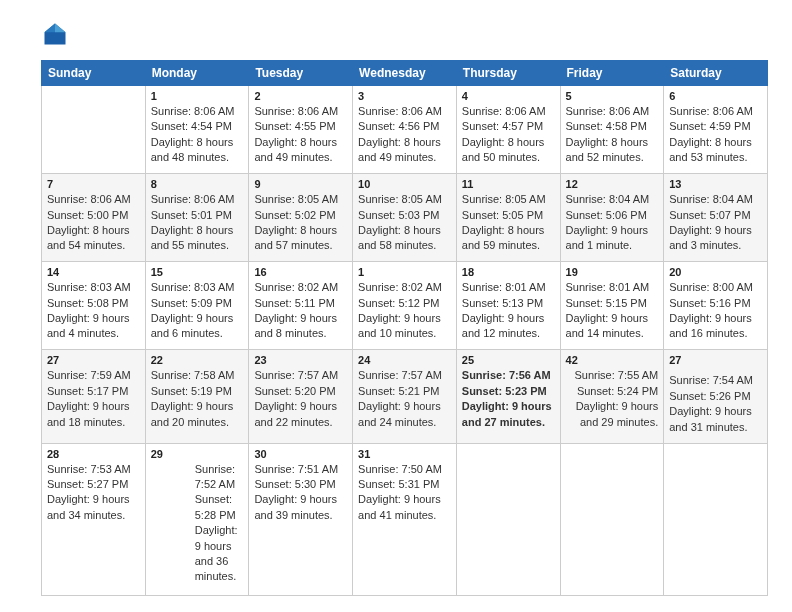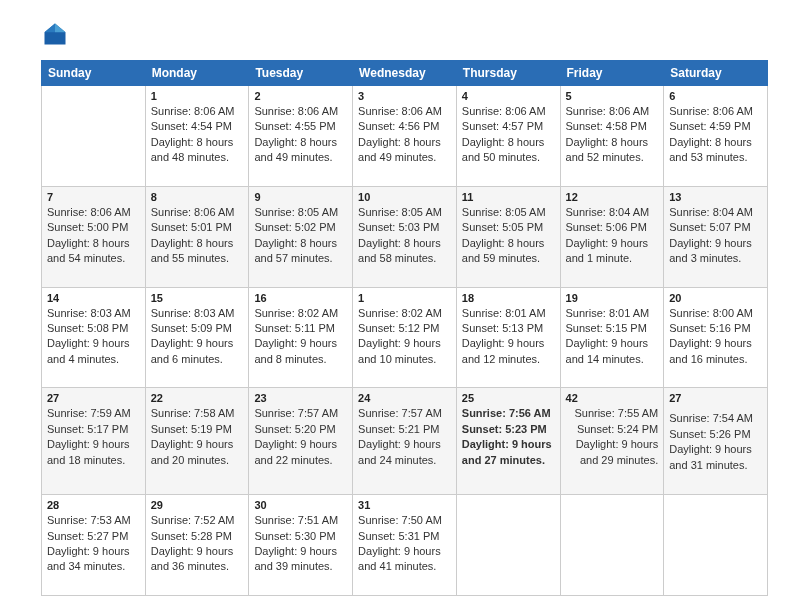--- a/index.html
+++ b/index.html
@@ -345,21 +345,21 @@
         <tr class="week-row last-row">
           <td>
             <span class="day-num">28</span>
             <div class="day-info" style="white-space: pre-line;">Sunrise: 7:53 AM
 Sunset: 5:27 PM
 Daylight: 9 hours
 and 34 minutes.</div>
           </td>
           <td>
             <span class="day-num">29</span>
-            <div class="day-info" style="white-space: pre-line;">Sunrise: 7:52 AM
+            <div class="day-info" style="white-space: pre-line; margin-left: 44px;">Sunrise: 7:52 AM
 Sunset: 5:28 PM
 Daylight: 9 hours
 and 36 minutes.</div>
           </td>
           <td>
             <span class="day-num">30</span>
             <div class="day-info" style="white-space: pre-line;">Sunrise: 7:51 AM
 Sunset: 5:30 PM
 Daylight: 9 hours
 and 39 minutes.</div>

